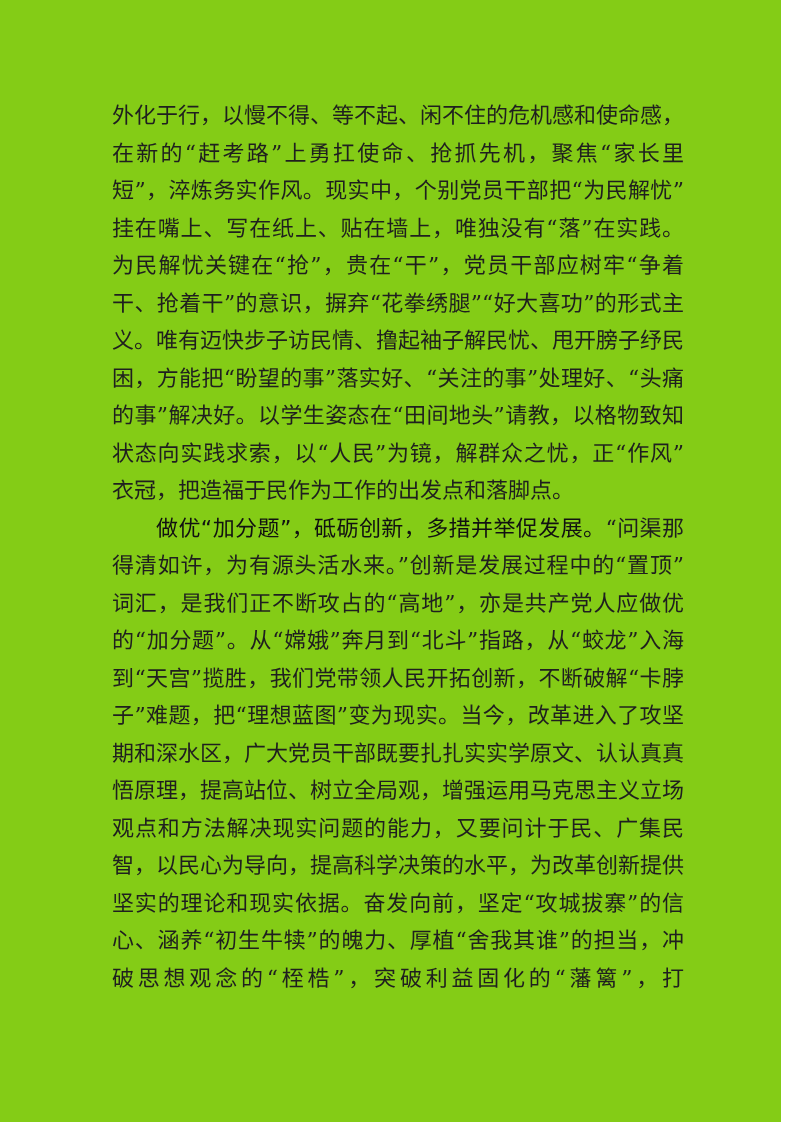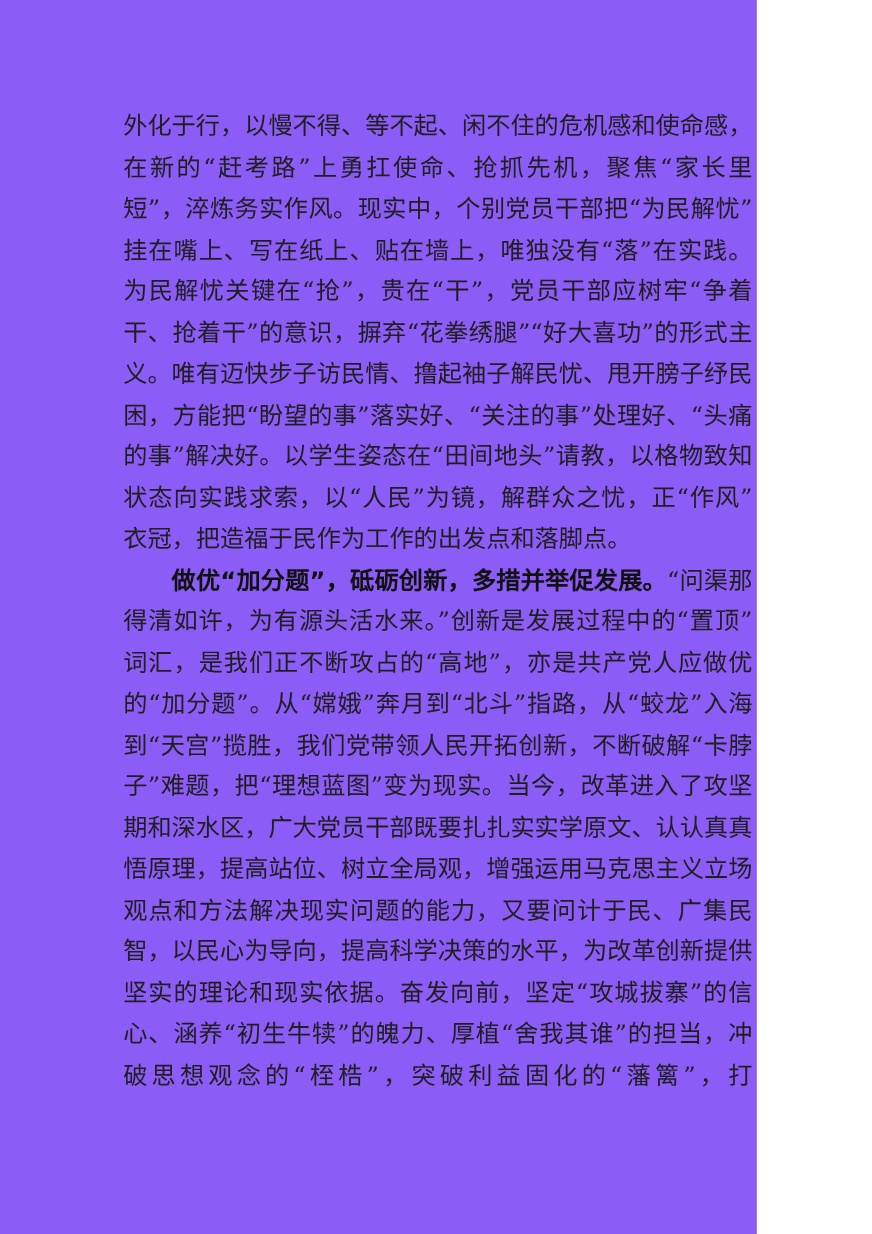--- a/index.html
+++ b/index.html
@@ -7,24 +7,23 @@
     padding: 0;
   }
   body {
     width: 793px;
     height: 1122px;
     background: #ffffff;
     overflow: hidden;
   }
   .page {
     position: relative;
-    width: 676px;
+    width: 781px;
     height: 1122px;
-    background: #8b5cf6;
-    padding-left: 12px;
+    background: #84cc16;
   }
   .content {
     position: absolute;
     left: 112px;
     top: 97px;
     width: 572px;
   }
   .para {
     margin: 0;
     padding: 0;
@@ -36,21 +35,21 @@
     text-justify: inter-ideograph;
     word-break: break-all;
   }
   .para.indented {
     text-indent: 2em;
     
     text-align-last: justify;
   }
   .bold-lead {
     font-family: "DejaVu Sans", "Liberation Sans", sans-serif;
-    font-weight: 700;
+    font-weight: 400;
     color: #111111;
     margin-top: 16px;
   }
 </style>
 </head>
 <body>
 
 <div class="page">
   <div class="content">
     <p class="para">外化于行，以慢不得、等不起、闲不住的危机感和使命感，在新的“赶考路”上勇扛使命、抢抓先机，聚焦“家长里短”，淬炼务实作风。现实中，个别党员干部把“为民解忧”挂在嘴上、写在纸上、贴在墙上，唯独没有“落”在实践。为民解忧关键在“抢”，贵在“干”，党员干部应树牢“争着干、抢着干”的意识，摒弃“花拳绣腿”“好大喜功”的形式主义。唯有迈快步子访民情、撸起袖子解民忧、甩开膀子纾民困，方能把“盼望的事”落实好、“关注的事”处理好、“头痛的事”解决好。以学生姿态在“田间地头”请教，以格物致知状态向实践求索，以“人民”为镜，解群众之忧，正“作风”衣冠，把造福于民作为工作的出发点和落脚点。</p>

